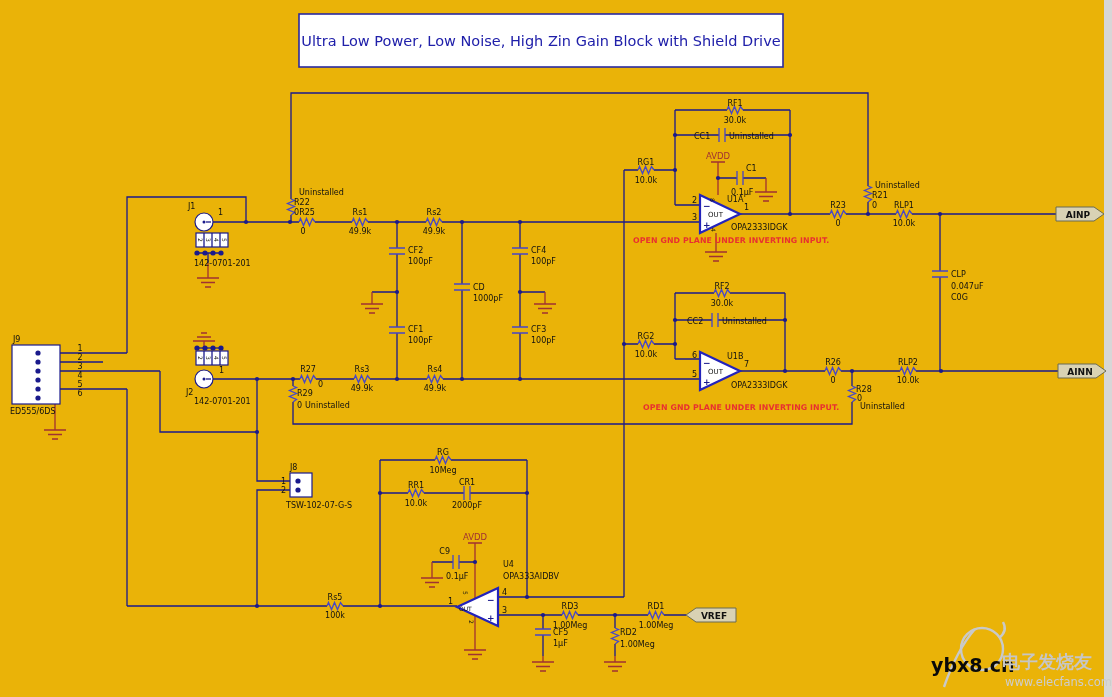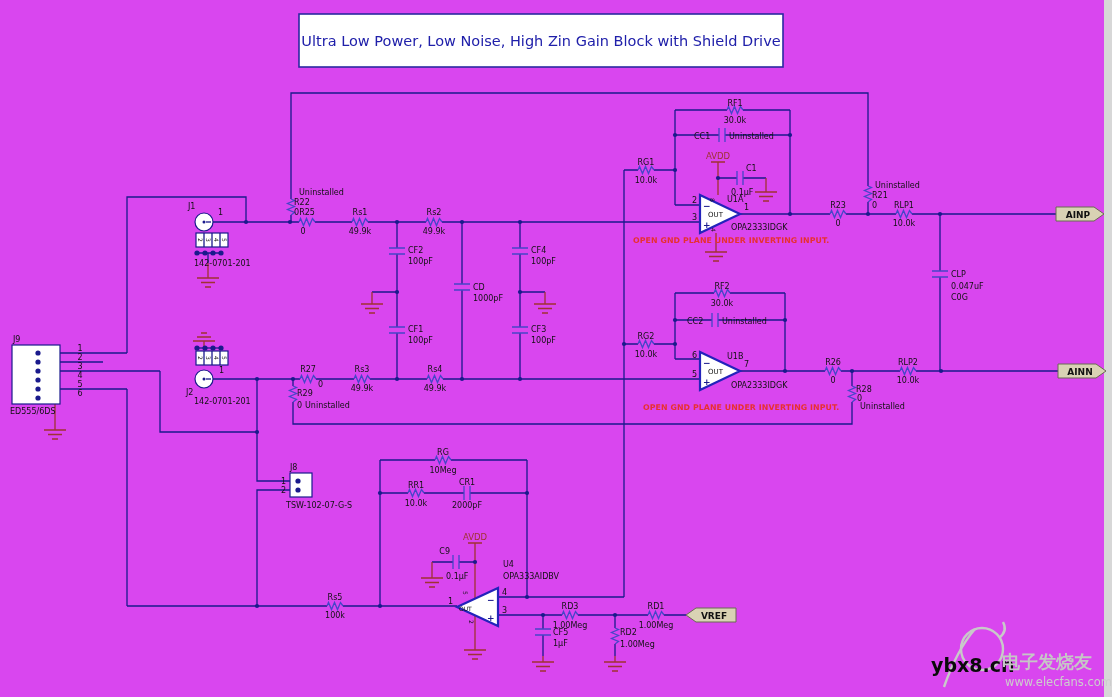--- a/index.html
+++ b/index.html
@@ -1,20 +1,20 @@
 <!DOCTYPE html>
 <html><head>
 <meta charset="utf-8">
 <style>
   :root{
     --wire:#1a1a8c; --comp:#4646c8; --pwr:#a03232; --warn:#e83030;
     --title:#2020aa; --tagfill:#d9d2b4;
   }
   html,body{margin:0;padding:0;background:#fff;}
-  .stage{position:relative;width:1112px;height:697px;background:#d946ef;overflow:hidden;
+  .stage{position:relative;width:1112px;height:697px;background:#eab308;overflow:hidden;
          font-family:"DejaVu Sans",sans-serif;}
   svg{display:block;}
   .wire{stroke:var(--wire);stroke-width:1.3;fill:none;}
   .comp{stroke:var(--comp);stroke-width:1.3;fill:none;}
   .pwr{stroke:var(--pwr);stroke-width:1.3;fill:none;}
   .tri{stroke:#2323bb;stroke-width:2.2;fill:#fff;}
   .box{stroke:var(--wire);stroke-width:1.2;fill:#fff;}
   .dot{fill:var(--wire);}
   .lbl{font-size:8px;fill:#111;}
   .sm{font-size:7px;fill:#111;}

